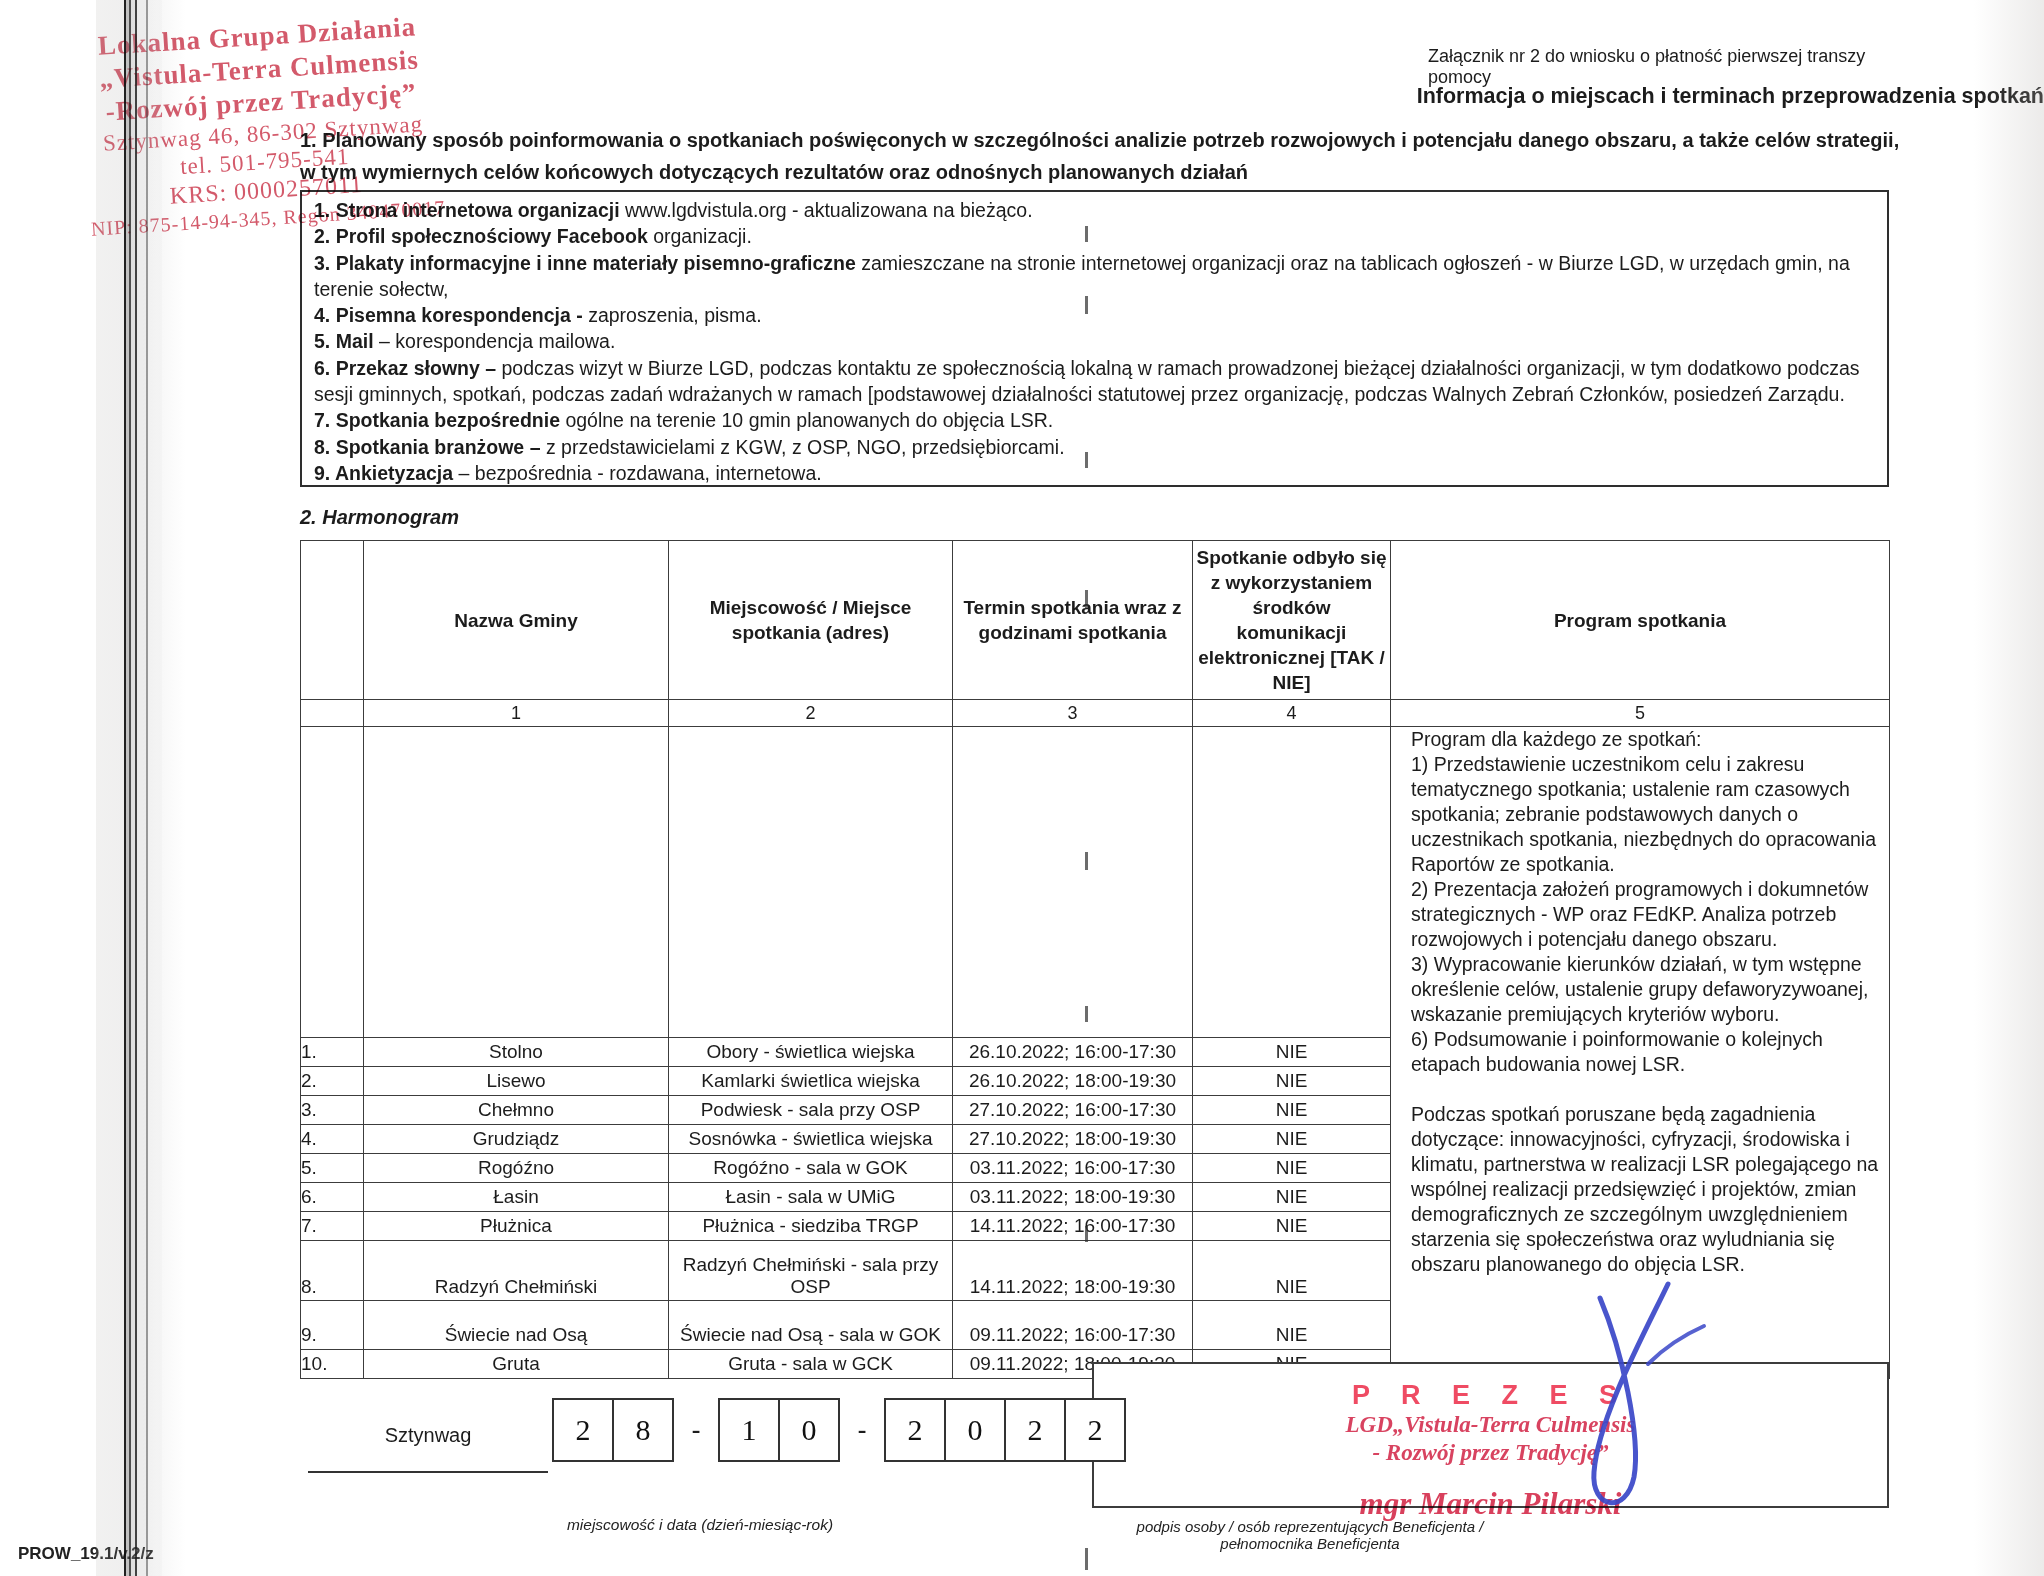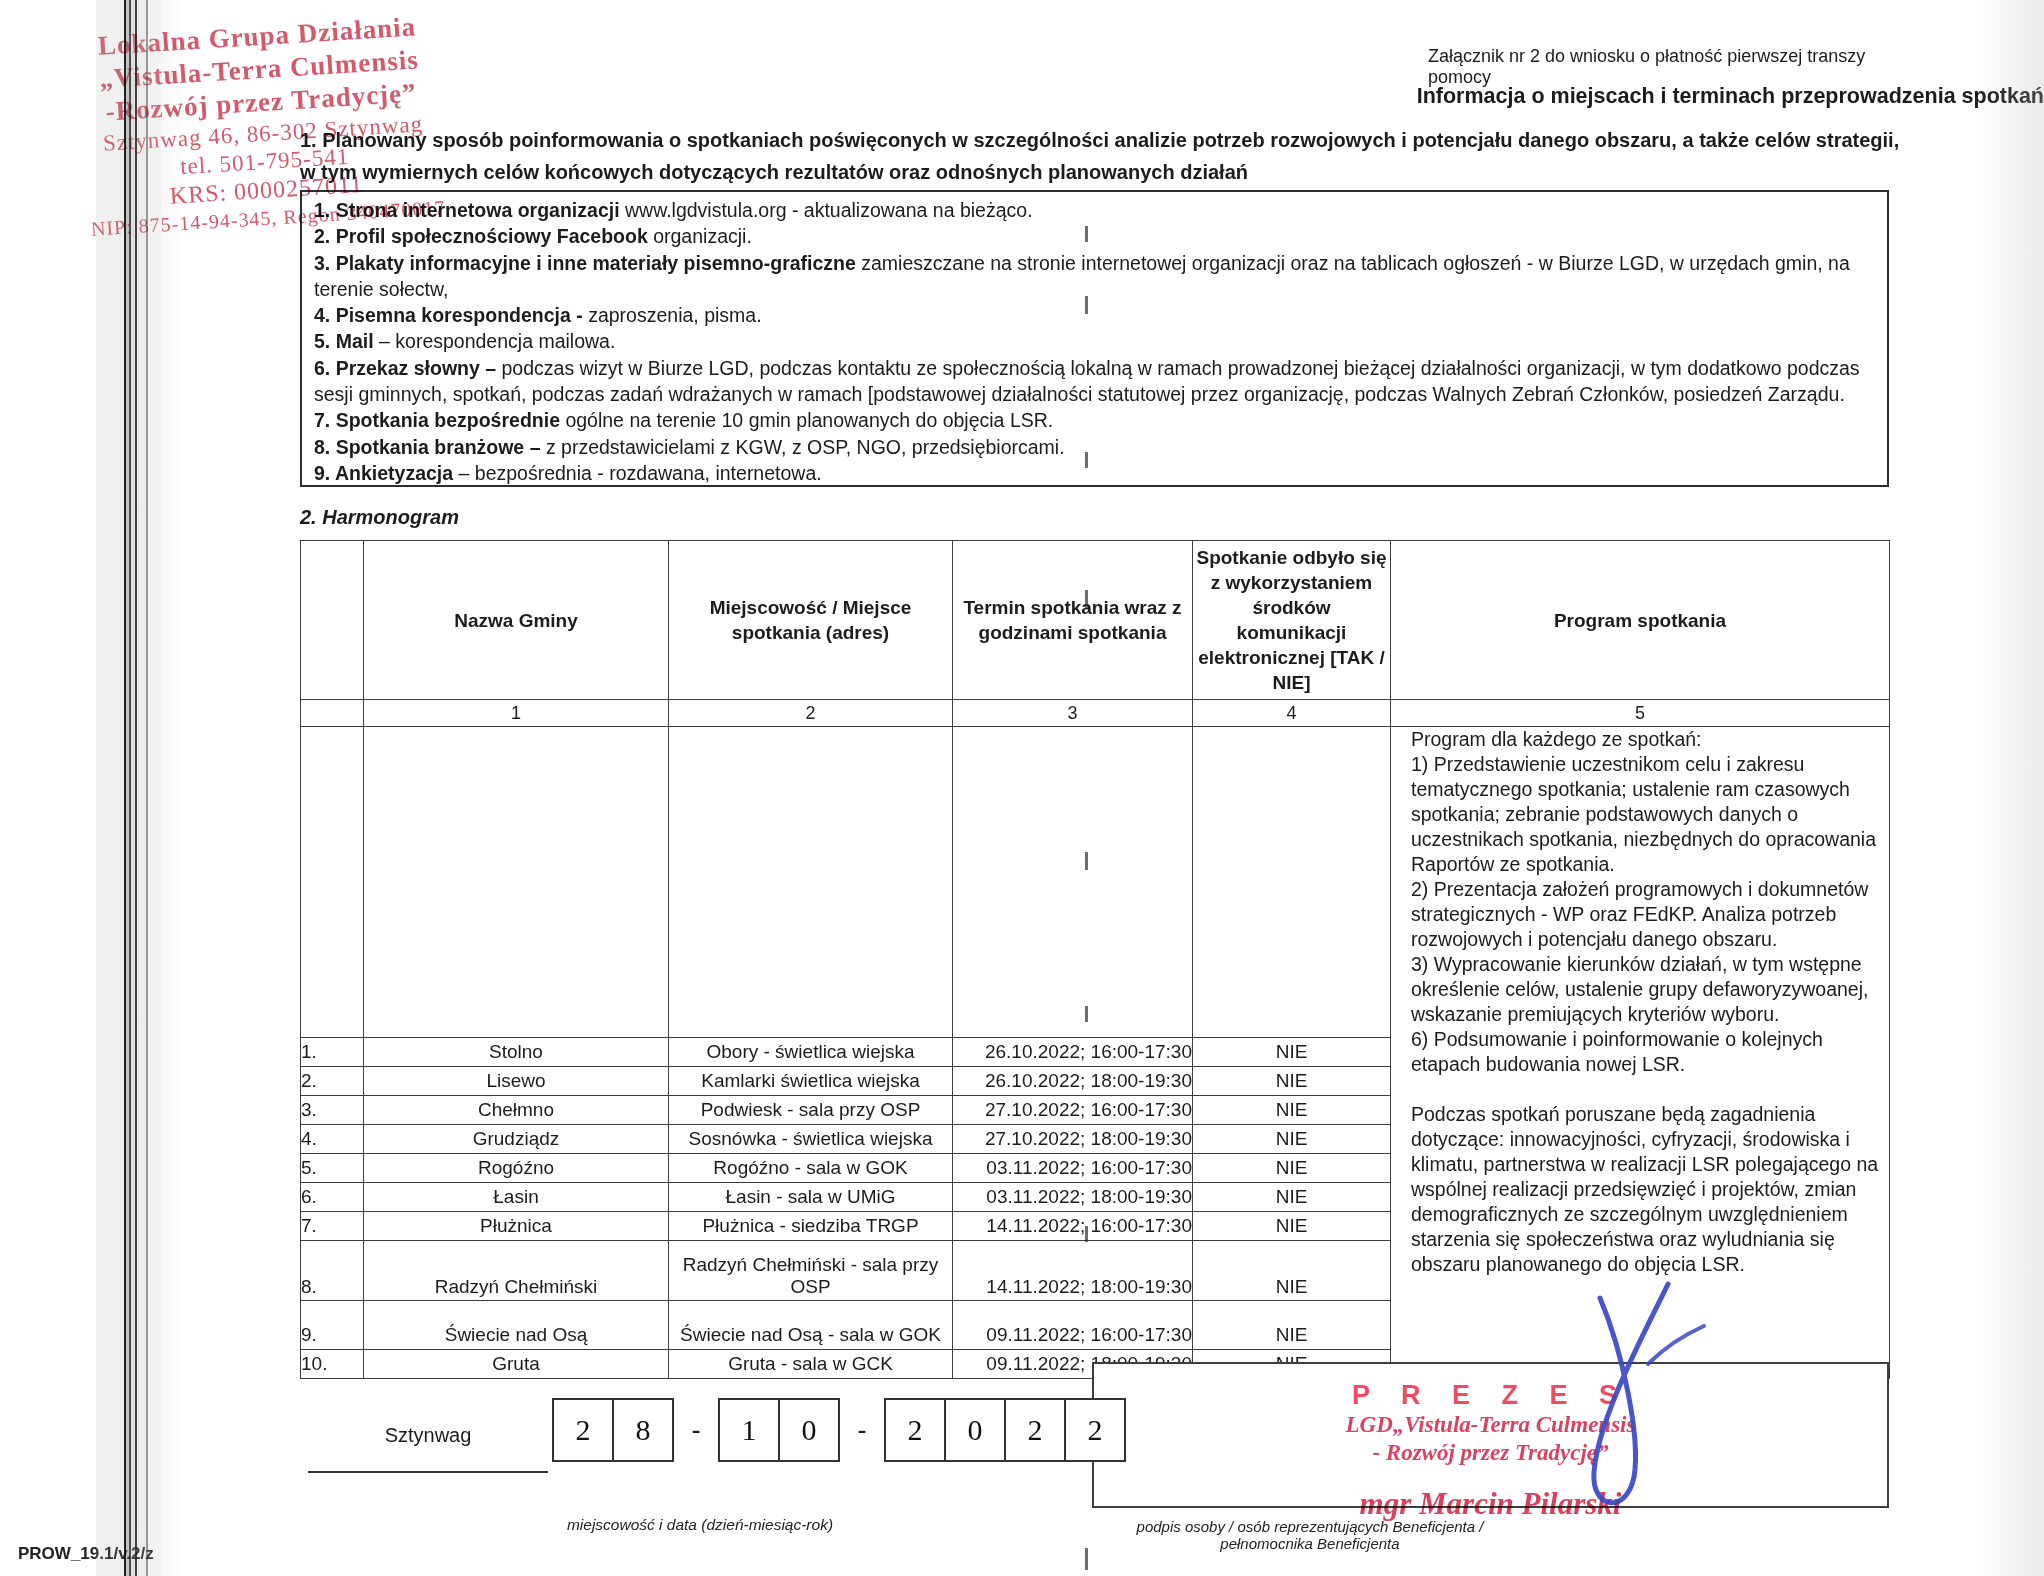--- a/index.html
+++ b/index.html
@@ -56,21 +56,21 @@
   table.schedule thead th{font-weight:bold;vertical-align:middle;line-height:25px;padding:4px 2px;}
   .c-no{width:63px;} .c-gmina{width:305px;} .c-place{width:284px;}
   .c-term{width:240px;} .c-elec{width:198px;} .c-prog{width:499px;}
   tr.numrow td{height:26px;text-align:center;font-size:18px;line-height:18px;}
   tr.r-sp td{height:310px;padding-left:20px;}
   tr.r-s td{height:28px;}
   tr.r-8 td{height:57px;vertical-align:bottom;padding-bottom:2px;}
   tr.r-9 td{height:45px;vertical-align:bottom;padding-bottom:3px;}
   td.cell-no{padding-left:6px;text-align:left;}
   td.cell-gmina,td.cell-place{padding-left:8px;padding-right:4px;text-align:center;}
-  td.cell-term{padding-left:6px;padding-right:2px;text-align:right;white-space:nowrap;}
+  td.cell-term{padding-left:6px;padding-right:2px;text-align:center;white-space:nowrap;}
   td.cell-elec{text-align:center;}
   td.program-cell{
     vertical-align:top;padding:62px 6px 6px 9px;font-size:19.5px;line-height:25px;text-align:left;
   }
   .program-paragraph{margin:0;}
   .program-paragraph.gap{margin-top:25px;}
   
   .place-field{
     position:absolute;left:308px;top:1424px;width:240px;text-align:center;
     font-size:20px;padding-bottom:24px;border-bottom:2px solid #333;

